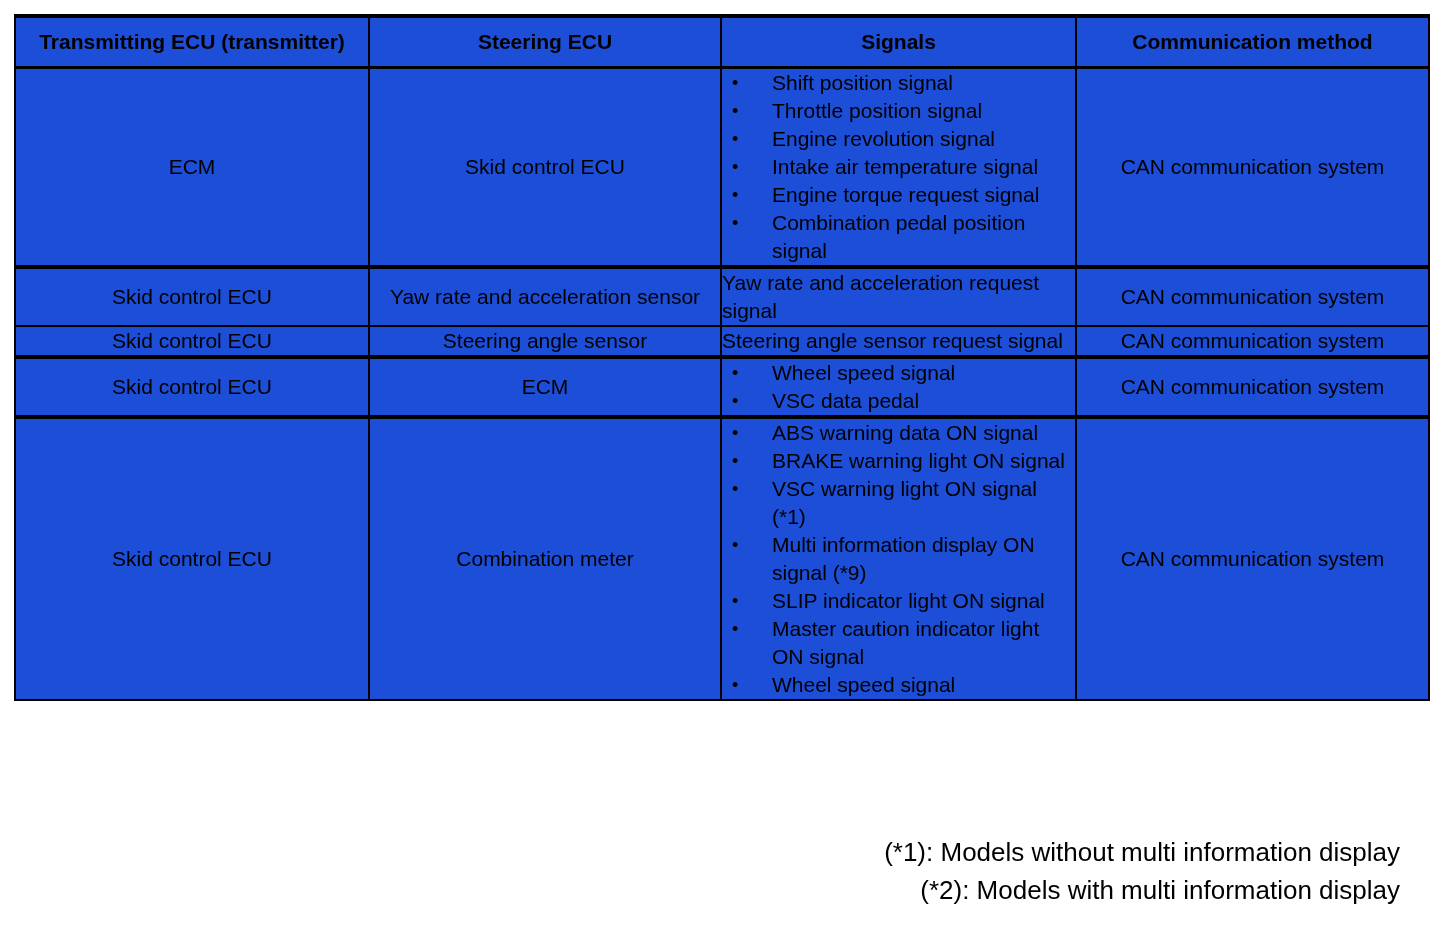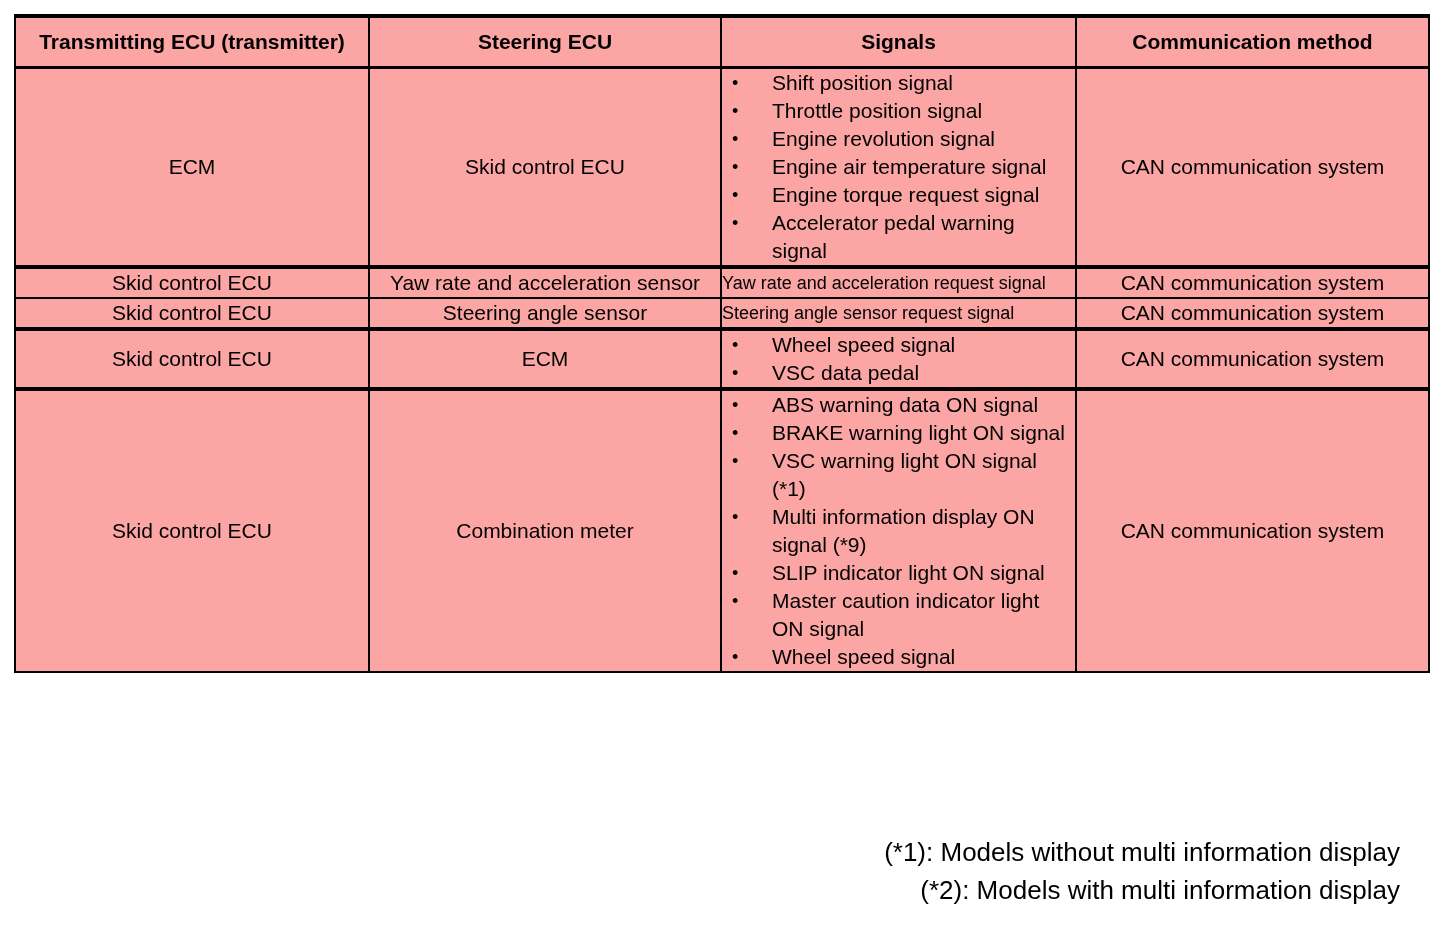--- a/index.html
+++ b/index.html
@@ -23,21 +23,21 @@
   }
 
   
   table.comm-table {
     position: absolute;
     left: 14px;
     top: 14px;
     width: 1414px;
     border-collapse: collapse;
     table-layout: fixed;
-    background: #fca5a5;
+    background: #1d4ed8;
   }
 
   table.comm-table col.c1 { width: 354px; }
   table.comm-table col.c2 { width: 352px; }
   table.comm-table col.c3 { width: 355px; }
   table.comm-table col.c4 { width: 353px; }
 
   table.comm-table th,
   table.comm-table td {
     border-left: 2px solid #000;
@@ -93,21 +93,21 @@
   }
   ul.sig-list li .bullet {
     position: absolute;
     left: 10px;
     top: 0;
     line-height: 28px;
     font-size: 18px;
   }
   .plain-sig {
     line-height: 28px;
-    font-size: 18px;
+    font-size: 21px;
   }
 
   
   .footnotes {
     position: absolute;
     left: 600px;
     top: 833px;
     width: 800px;
   }
   .footnotes .fn-line {
@@ -140,23 +140,23 @@
     </thead>
     <tbody>
         <tr>
           <td class="center">ECM</td>
           <td class="center">Skid control ECU</td>
           <td class="signals">
             <ul class="sig-list">
               <li><span class="bullet">•</span><span>Shift position signal</span></li>
               <li><span class="bullet">•</span><span>Throttle position signal</span></li>
               <li><span class="bullet">•</span><span>Engine revolution signal</span></li>
-              <li><span class="bullet">•</span><span>Engine air temperature signal</span></li>
+              <li><span class="bullet">•</span><span>Intake air temperature signal</span></li>
               <li><span class="bullet">•</span><span>Engine torque request signal</span></li>
-              <li><span class="bullet">•</span><span>Accelerator pedal warning signal</span></li>
+              <li><span class="bullet">•</span><span>Combination pedal position signal</span></li>
             </ul>
           </td>
           <td class="center">CAN communication system</td>
         </tr>
         <tr class="sep-heavy">
           <td class="center">Skid control ECU</td>
           <td class="center">Yaw rate and acceleration sensor</td>
           <td class="signals">
             <div class="plain-sig">Yaw rate and acceleration request signal</div>
           </td>

